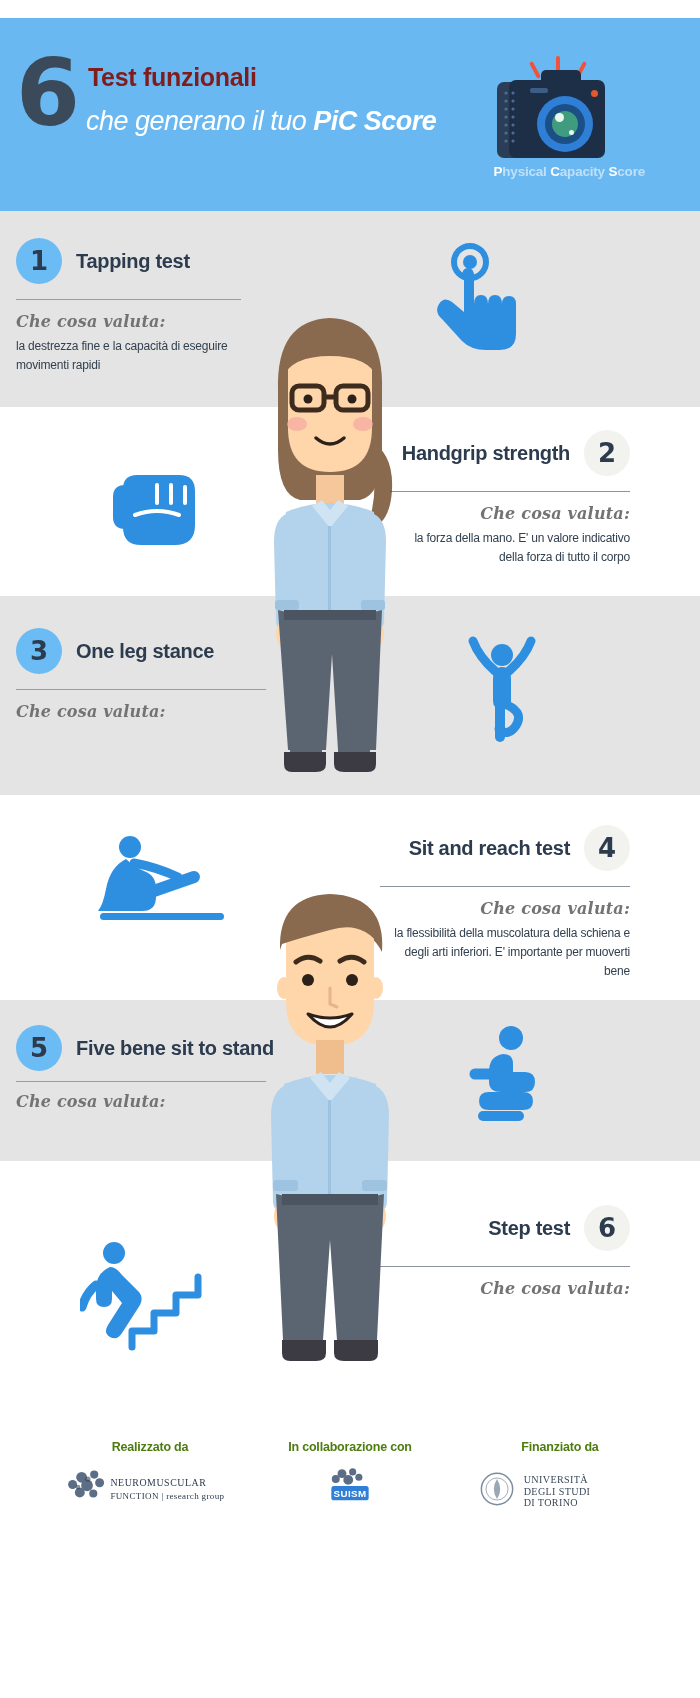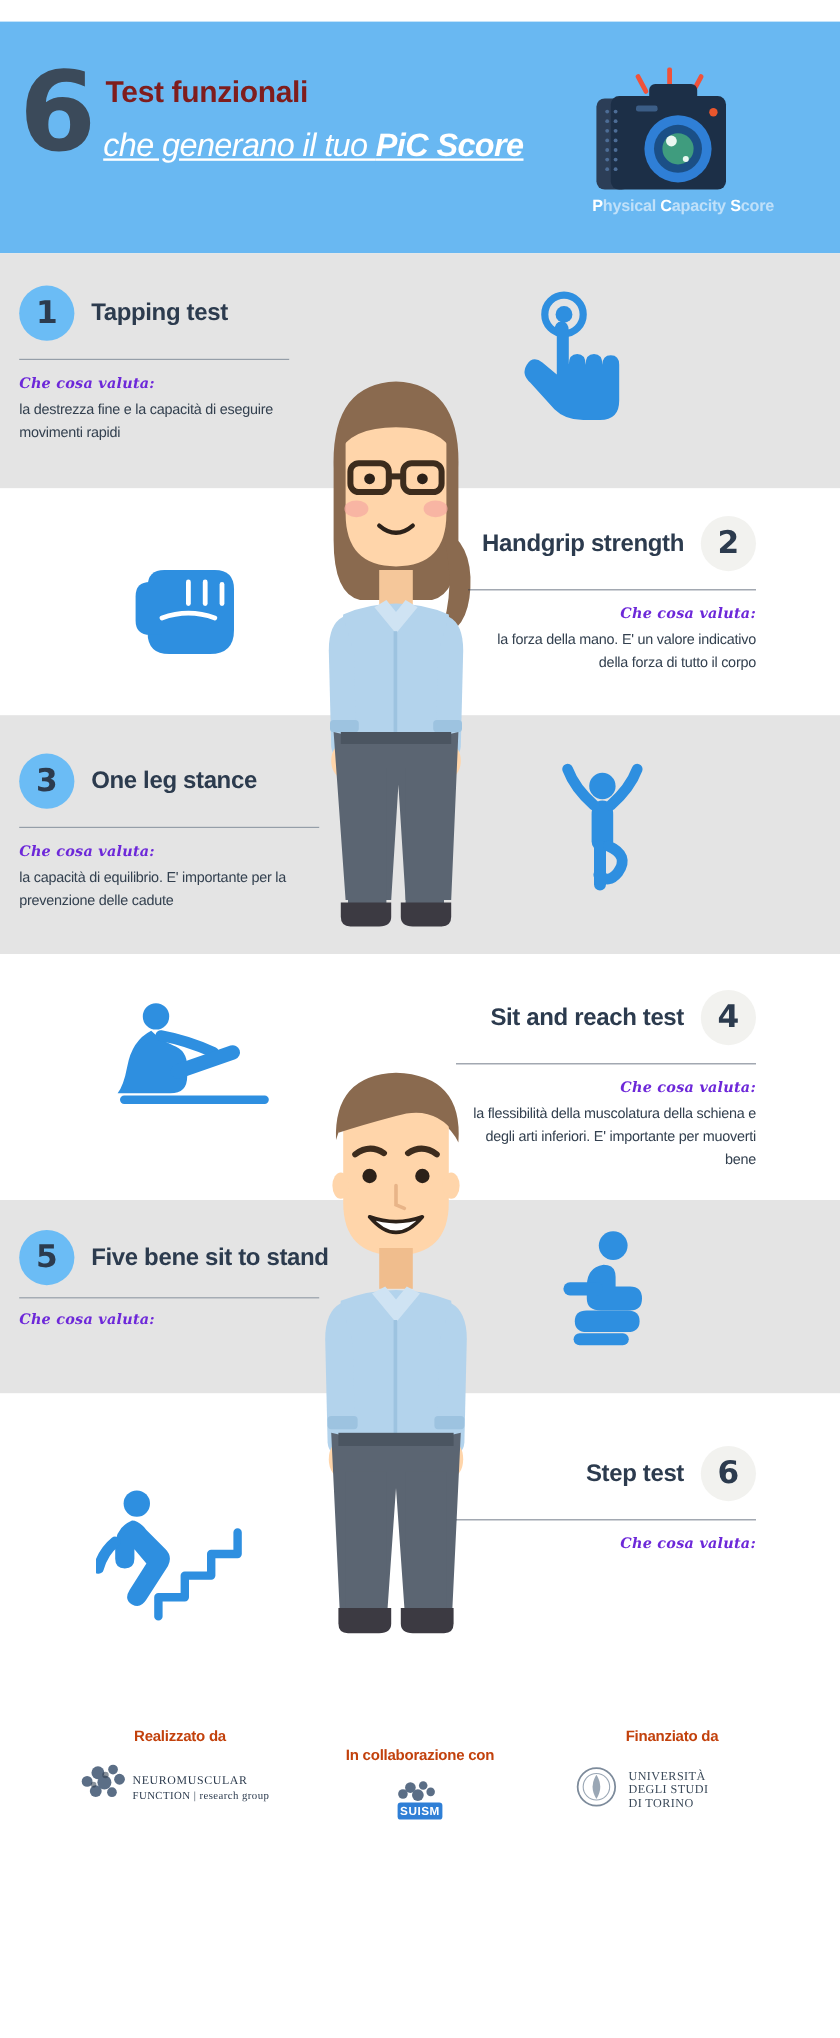--- a/index.html
+++ b/index.html
@@ -42,21 +42,20 @@
     letter-spacing: -0.3px;
   }
   .head-sub {
     position: absolute;
     left: 86px; top: 88px;
     font-size: 27px;
     font-style: italic;
     color: #ffffff;
     letter-spacing: -0.5px;
     white-space: nowrap;
-    text-decoration: underline;
   }
   .head-sub b { font-weight: bold; font-style: italic; }
 
   
   .camera {
     position: absolute;
     left: 497px; top: 40px;
     width: 108px; height: 100px;
   }
   .cam-rays { position: absolute; left: 28px; top: -2px; width: 66px; height: 26px; }
@@ -154,21 +153,21 @@
   .title {
     font-size: 20px; font-weight: bold; color: #2c3b4e;
     letter-spacing: -0.3px; white-space: nowrap;
   }
   .divider {
     height: 1px; background: #7b8794; opacity: .75;
     margin: 15px 0 12px 0;
   }
   .divider.onblue { background: #2c3b4e; opacity: .55; }
   .label-script {
-    font-size: 12px; font-weight: bold; color: #6d28d9;
+    font-size: 16px; font-weight: bold; color: #737373;
     font-style: italic;
     font-family: "DejaVu Serif", serif;
     letter-spacing: .2px;
     margin-bottom: 6px;
   }
   .body-text {
     font-size: 12px; color: #33404f; line-height: 19px;
     letter-spacing: -0.2px;
   }
   .blk.right { text-align: right; }
@@ -177,21 +176,21 @@
   
   .icon-art { position: absolute; }
 
   
   .char { position: absolute; }
 
   
   .footer { position: absolute; left: 0; top: 1400px; width: 700px; height: 298px; background:#fff; }
   .foot-col { position: absolute; text-align: center; }
   .foot-cap {
-    font-size: 12.5px; color: #c2410c; font-weight: bold;
+    font-size: 12.5px; color: #4d7c0f; font-weight: bold;
     letter-spacing: -0.2px; margin-bottom: 10px;
   }
 </style>
 </head>
 <body>
 
 <div class="page">
 
   <div class="header">
     <div class="big-six">6</div>
@@ -384,21 +383,20 @@
     </svg>
   </div>
 
   <div class="blk left" style="left:16px; top:628px; width:250px;">
     <div class="row-head">
       <div class="numcircle bluebg">3</div>
       <div class="title">One leg stance</div>
     </div>
     <div class="divider"></div>
     <div class="label-script">Che cosa valuta:</div>
-    <div class="body-text">la capacità di equilibrio. E' importante per la prevenzione delle cadute</div>
   </div>
   <div class="icon-art" style="left:455px; top:625px; width:95px; height:120px;">
     <svg viewBox="0 0 95 120" width="95" height="120">
       <circle cx="47" cy="30" r="11" fill="#2e8fe0"></circle>
       <path d="M47 42 q-9 0 -9 12 l0 22 q0 8 9 8 q9 0 9 -8 l0 -22 q0 -12 -9 -12 z" fill="#2e8fe0"></path>
       <path d="M40 46 q-16 -14 -22 -30" stroke="#2e8fe0" stroke-width="9" fill="none" stroke-linecap="round"></path>
       <path d="M54 46 q16 -14 22 -30" stroke="#2e8fe0" stroke-width="9" fill="none" stroke-linecap="round"></path>
       <path d="M45 80 l0 32" stroke="#2e8fe0" stroke-width="10" fill="none" stroke-linecap="round"></path>
       <path d="M52 80 q18 8 8 22 q-8 10 -16 2" stroke="#2e8fe0" stroke-width="9" fill="none" stroke-linecap="round" stroke-linejoin="round"></path>
     </svg>
@@ -478,21 +476,21 @@
           <g fill="#2c3b4e" opacity=".55">
             <circle cx="31" cy="12" r="3"></circle>
               <circle cx="20" cy="21" r="2.6"></circle>
           </g>
           <text x="56" y="20" font-family="Liberation Serif, serif" font-size="11" fill="#2c3b4e" letter-spacing="0.6">NEUROMUSCULAR</text>
           <text x="56" y="34" font-family="Liberation Serif, serif" font-size="10" fill="#2c3b4e" letter-spacing="0.4">FUNCTION | research group</text>
         </svg>
       </div>
     </div>
 
-    <div class="foot-col" style="left:250px; top:56px; width:200px;text-align:center;">
+    <div class="foot-col" style="left:250px; top:40px; width:200px;text-align:center;">
       <div class="foot-cap">In collaborazione con</div>
       <div>
         <svg viewBox="0 0 90 46" width="80" height="42" style="margin-top:2px;">
           <g fill="#5b6e86">
             <circle cx="36" cy="8" r="5"></circle>
               <circle cx="48" cy="6" r="4"></circle>
             <circle cx="29" cy="14" r="4.5"></circle>
               <circle cx="43" cy="15" r="5.5"></circle>
             <circle cx="55" cy="12" r="4"></circle>
           </g>

